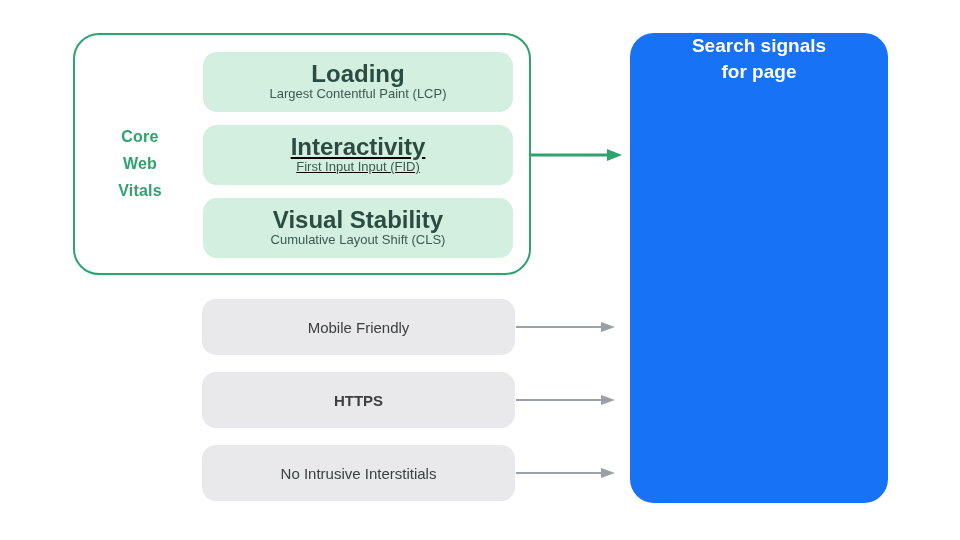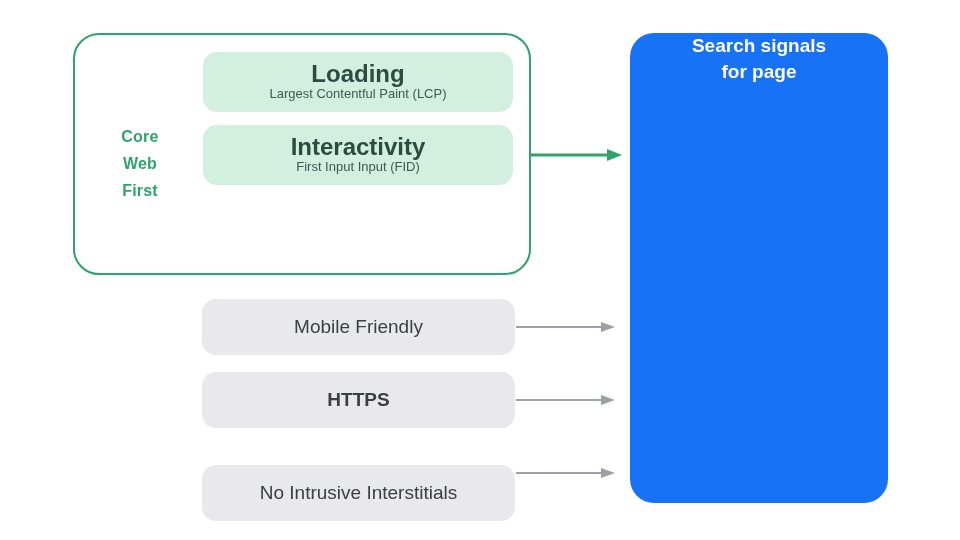--- a/index.html
+++ b/index.html
@@ -47,21 +47,21 @@
     position:absolute;
     left:128px;
     width:310px;height:60px;
     background:var(--mint);
     border-radius:14px;
     display:flex;flex-direction:column;
     align-items:center;justify-content:center;
     text-align:center;
   }
   .metric.m0{top:17px;}
-  .metric.m1{top:90px;}
+  .metric.m1{top:90px;text-decoration:underline;}
   .metric.m2{top:163px;}
   .metric-title{
     font-size:24px;
     font-weight:bold;
     color:var(--metric-title);
     line-height:23px;
   }
   .metric-sub{
     font-size:13px;
     color:var(--metric-sub);
@@ -71,25 +71,25 @@
 
   
   .signal{
     position:absolute;
     left:202px;
     width:313px;height:56px;
     background:var(--gray-box);
     border-radius:14px;
     display:flex;align-items:center;justify-content:center;
     color:var(--gray-text);
-    font-size:19px;
+    font-size:15px;
   }
   .signal.s0{top:299px;}
   .signal.s1{top:372px;font-weight:bold;}
-  .signal.s2{top:465px;}
+  .signal.s2{top:445px;}
 
   
   .result-box{
     position:absolute;
     left:630px;top:33px;
     width:258px;height:470px;
     background:var(--blue);
     border-radius:24px;
     display:flex;align-items:flex-start;justify-content:center;
   }
@@ -114,33 +114,37 @@
 </style>
 </head>
 <body>
 
 <div class="canvas">
 
   <div class="cwv-group">
     <div class="cwv-label">
       <span>Core</span><br>
       <span>Web</span><br>
-      <span>First</span>
+      <span>Vitals</span>
     </div>
 
     <div class="metric m0">
       <div class="metric-title">Loading</div>
       <div class="metric-sub">Largest Contentful Paint (LCP)</div>
     </div>
 
     <div class="metric m1">
       <div class="metric-title">Interactivity</div>
       <div class="metric-sub">First Input Input (FID)</div>
     </div>
 
+    <div class="metric m2">
+      <div class="metric-title">Visual Stability</div>
+      <div class="metric-sub">Cumulative Layout Shift (CLS)</div>
+    </div>
   </div>
 
   <svg class="arrow arrow-green" width="92" height="16" viewBox="0 0 92 16" aria-hidden="true">
     <line class="green-line" x1="0" y1="8" x2="77" y2="8"></line>
     <polygon class="green-head" points="76,2 91,8 76,14"></polygon>
   </svg>
 
   <div class="signal s0">
     <span>Mobile Friendly</span>
   </div>

